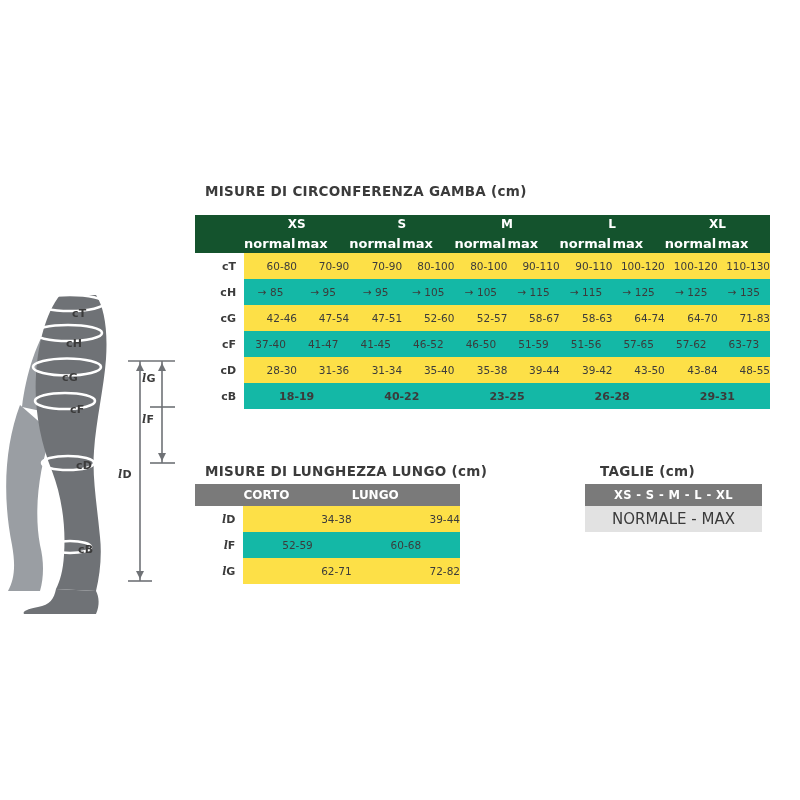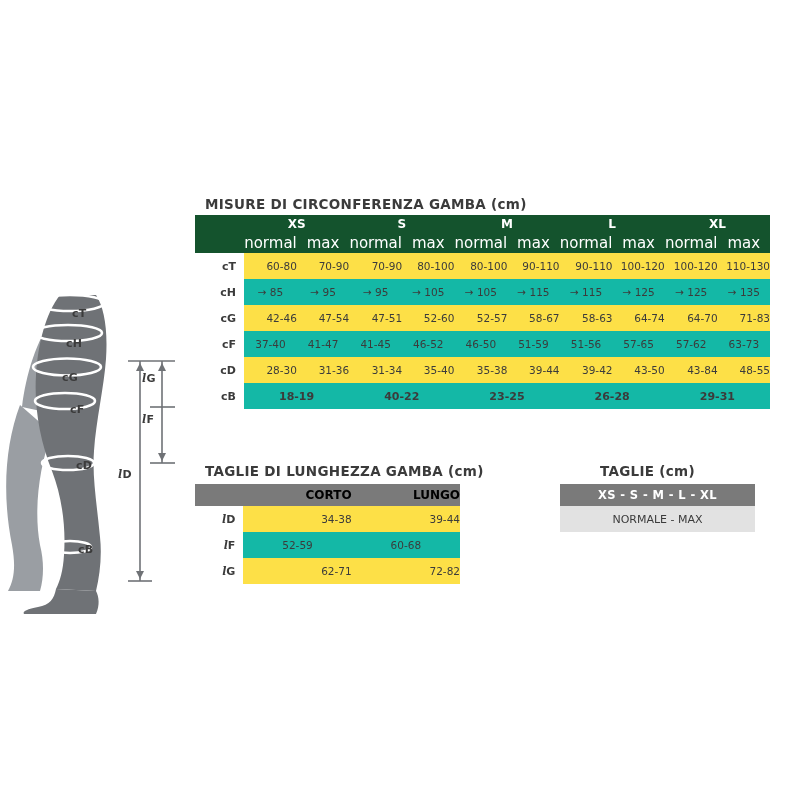--- a/index.html
+++ b/index.html
@@ -22,37 +22,37 @@
   .cap-label{
     position:absolute;
     font-size:11px;
     font-weight:bold;
     color:#3b3b3b;
     letter-spacing:.2px;
   }
 
   
   #circ-title{
-    position:absolute;left:205px;top:196px;
+    position:absolute;left:205px;top:183px;
     font-size:13.5px;font-weight:bold;color:#3b3b3b;letter-spacing:.3px;
   }
   #circ-table{
     position:absolute;left:195px;top:215px;width:575px;
     border-collapse:collapse;
     font-size:10.5px;
   }
   #circ-table td,#circ-table th{padding:0;margin:0;}
 
   .hdr-band{background:#14532d;color:#ffffff;}
   .hdr-size{
     text-align:center;font-size:12px;font-weight:bold;
     height:19px;line-height:19px;
   }
   .hdr-sub{
-    text-align:center;font-size:15px;font-weight:normal;
+    text-align:left;font-size:13px;font-weight:bold;
     height:19px;line-height:19px;
   }
   .row-label{
     width:42px;text-align:right;padding-right:8px !important;
     font-weight:bold;font-size:11px;color:#3b3b3b;background:#ffffff;
   }
   .cell{
     text-align:center;height:26px;font-size:10.5px;color:#3b3b3b;
   }
   .rowA{background:#fde047;text-align:right;}
@@ -63,44 +63,44 @@
   #len-title{
     position:absolute;left:205px;top:463px;
     font-size:13.5px;font-weight:bold;color:#3b3b3b;letter-spacing:.3px;
   }
   #len-table{
     position:absolute;left:195px;top:484px;width:265px;
     border-collapse:collapse;font-size:10.5px;
   }
   #len-table td{padding:0;}
   .len-hdr{
-    background:#7a7a7a;color:#000000;text-align:right;
+    background:#7a7a7a;color:#ffffff;text-align:left;
     font-size:12px;font-weight:bold;height:22px;
   }
   .len-lbl{
     width:42px;text-align:right;padding-right:8px !important;
     font-weight:bold;font-size:11px;background:#fff;
   }
 
   
   #tag-title{
     position:absolute;left:600px;top:463px;
     font-size:13.5px;font-weight:bold;color:#3b3b3b;letter-spacing:.3px;
   }
   #tag-table{
-    position:absolute;left:560px;top:484px;width:195px;
+    position:absolute;left:585px;top:484px;width:177px;
     border-collapse:collapse;
   }
   #tag-table td{padding:0;}
   .tag-hdr{
     background:#7a7a7a;color:#fff;text-align:center;
     font-size:11.5px;font-weight:bold;height:22px;letter-spacing:.4px;
   }
   .tag-row{
-    text-align:center;height:26px;font-size:11px;color:#3b3b3b;
+    text-align:center;height:26px;font-size:15px;color:#3b3b3b;
   }
   .tag-a{background:#e2e2e2;}
   .tag-b{background:#efefef;}
 
   .ital{font-style:italic;font-family:"DejaVu Serif",serif;}
 </style>
 </head>
 <body>
 
 <div id="diagram">
@@ -249,21 +249,21 @@
     <td class="row-label">cB</td>
     <td class="cell rowB" colspan="2">18-19</td>
     <td class="cell rowB" colspan="2">40-22</td>
     <td class="cell rowB" colspan="2">23-25</td>
     <td class="cell rowB" colspan="2">26-28</td>
     <td class="cell rowB" colspan="2">29-31</td>
   </tr>
 </tbody>
   </table>
 
-<div id="len-title">TAGLIE DI LUNGHEZZA GAMBA (cm)</div>
+<div id="len-title">MISURE DI LUNGHEZZA LUNGO (cm)</div>
 
 <table id="len-table">
   <tbody>
       <tr>
     <td class="len-hdr" style="width:42px;"></td>
     <td class="len-hdr" style="width:112px;">CORTO</td>
     <td class="len-hdr" style="width:112px;">LUNGO</td>
   </tr>
   <tr>
     <td class="len-lbl"><span class="ital">l</span><span>D</span></td>

